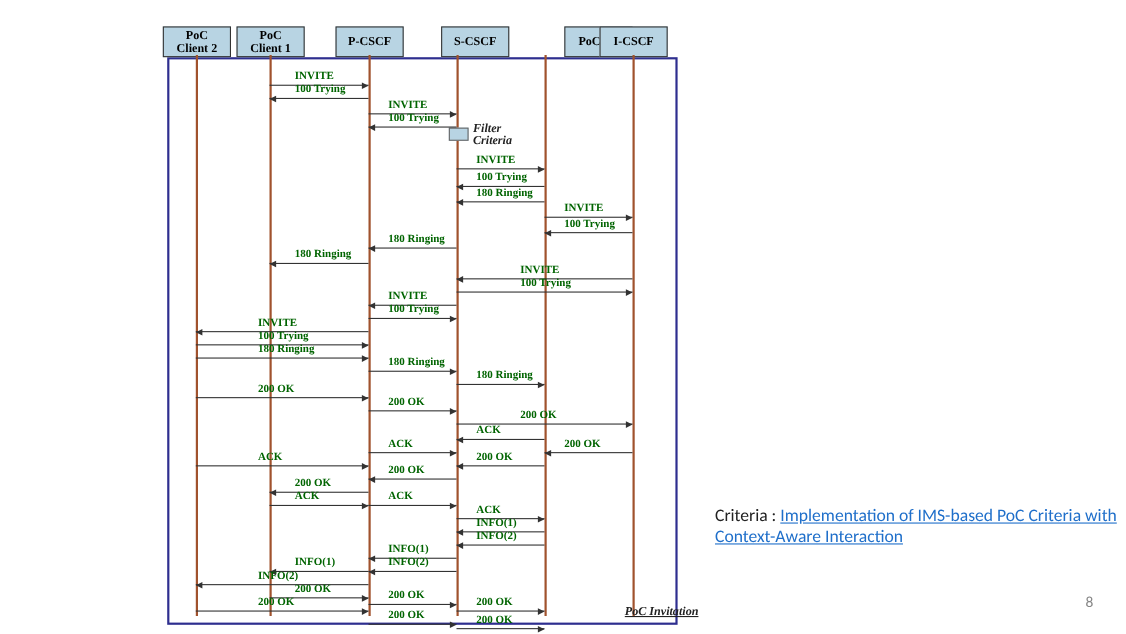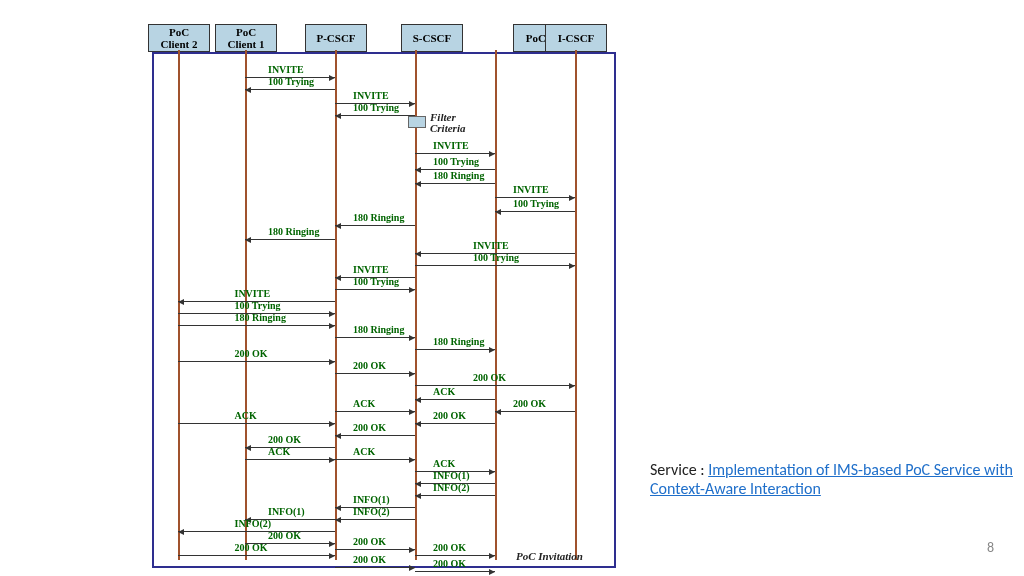--- a/index.html
+++ b/index.html
@@ -82,18 +82,18 @@
       <div class="msg lf" style="left: 335px; width: 80px; top: 506px;"><span class="lbl" style="margin-left: 16px;">INFO(2)</span><span class="line"></span><span class="ar"></span></div>
       <div class="msg lf" style="left: 245px; width: 90px; top: 506px;"><span class="lbl" style="margin-left: 21px;">INFO(1)</span><span class="line"></span><span class="ar"></span></div>
       <div class="msg lf" style="left: 178px; width: 157px; top: 518px;"><span class="lbl" style="margin-left: 54.5px;">INFO(2)</span><span class="line"></span><span class="ar"></span></div>
       <div class="msg rt" style="left: 245px; width: 90px; top: 530px;"><span class="lbl" style="margin-left: 21px;">200 OK</span><span class="line"></span><span class="ar"></span></div>
       <div class="msg rt" style="left: 335px; width: 80px; top: 536px;"><span class="lbl" style="margin-left: 16px;">200 OK</span><span class="line"></span><span class="ar"></span></div>
       <div class="msg rt" style="left: 178px; width: 157px; top: 542px;"><span class="lbl" style="margin-left: 54.5px;">200 OK</span><span class="line"></span><span class="ar"></span></div>
       <div class="msg rt" style="left: 415px; width: 80px; top: 542px;"><span class="lbl" style="margin-left: 16px;">200 OK</span><span class="line"></span><span class="ar"></span></div>
       <div class="msg rt" style="left: 335px; width: 80px; top: 554px;"><span class="lbl" style="margin-left: 16px;">200 OK</span><span class="line"></span><span class="ar"></span></div>
       <div class="msg rt" style="left: 415px; width: 80px; top: 558px;"><span class="lbl" style="margin-left: 16px;">200 OK</span><span class="line"></span><span class="ar"></span></div>
     </div>
-  <div id="pocInv" style="left: 516px; top: 550px;">PoC Invitation</div>
+  <div id="pocInv" style="left: 568px; top: 550px; text-decoration: underline;">PoC Invitation</div>
   <div id="resourceLbl">
-    <span>Service : </span><a id="resourceLink" href="#">Implementation of IMS-based PoC Service with Context-Aware Interaction</a>
+    <span>Criteria : </span><a id="resourceLink" href="#">Implementation of IMS-based PoC Criteria with Context-Aware Interaction</a>
   </div>
   <div id="pageNo">8</div>
 </div>
 
 </body></html>

